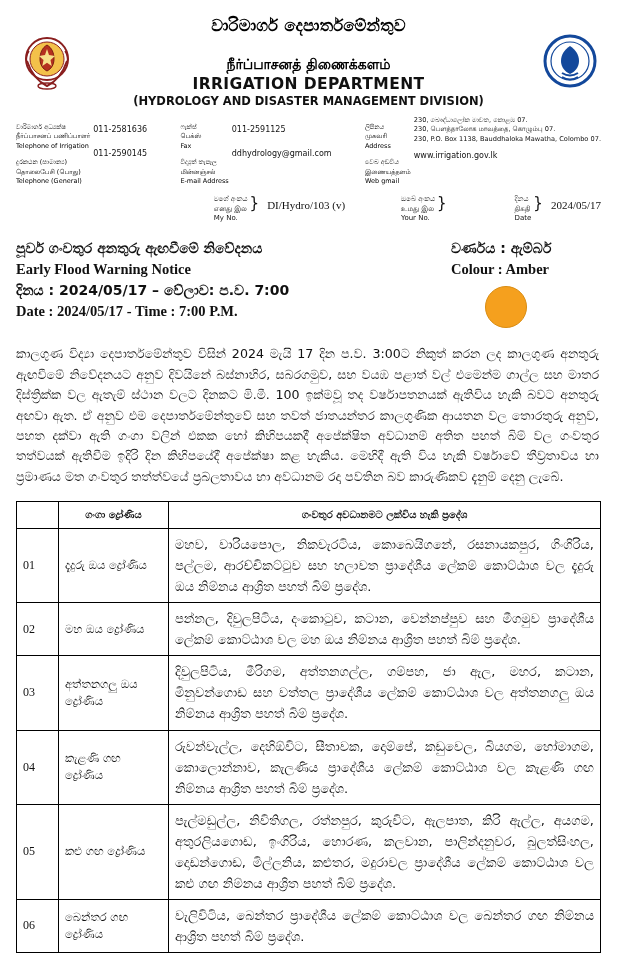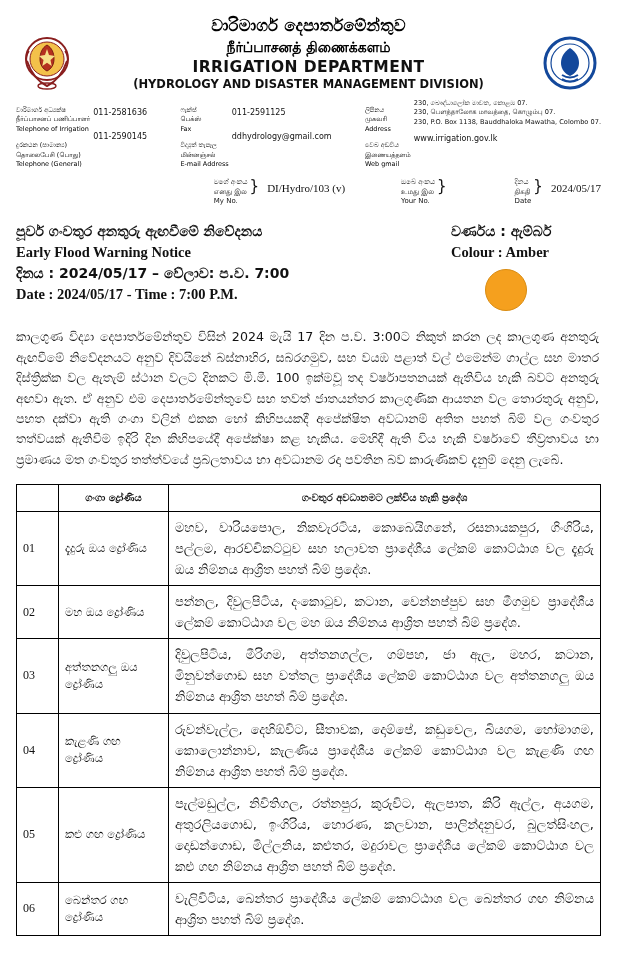--- a/index.html
+++ b/index.html
@@ -17,21 +17,21 @@
   .page {
     width: 617px;
     height: 960px;
     padding: 10px 16px 0 16px;
     position: relative;
   }
 
   
   .header {
     display: flex;
-    align-items: flex-end;
+    align-items: center;
     justify-content: space-between;
     padding-top: 4px;
   }
   .crest {
     width: 62px;
     flex: 0 0 62px;
     display: flex;
     justify-content: center;
     align-items: flex-start;
   }
@@ -46,21 +46,21 @@
     font-weight: bold;
     letter-spacing: .2px;
     line-height: 1.25;
     color: #000;
   }
   .head-tamil {
     font-size: 14px;
     font-weight: bold;
     line-height: 1.3;
     color: #000;
-    margin-top: 1px;
+    margin-top: 18px;
   }
   .head-english {
     font-size: 15.5px;
     font-weight: bold;
     letter-spacing: .4px;
     margin-top: 2px;
   }
   .head-sub {
     font-size: 11.5px;
     font-weight: bold;

